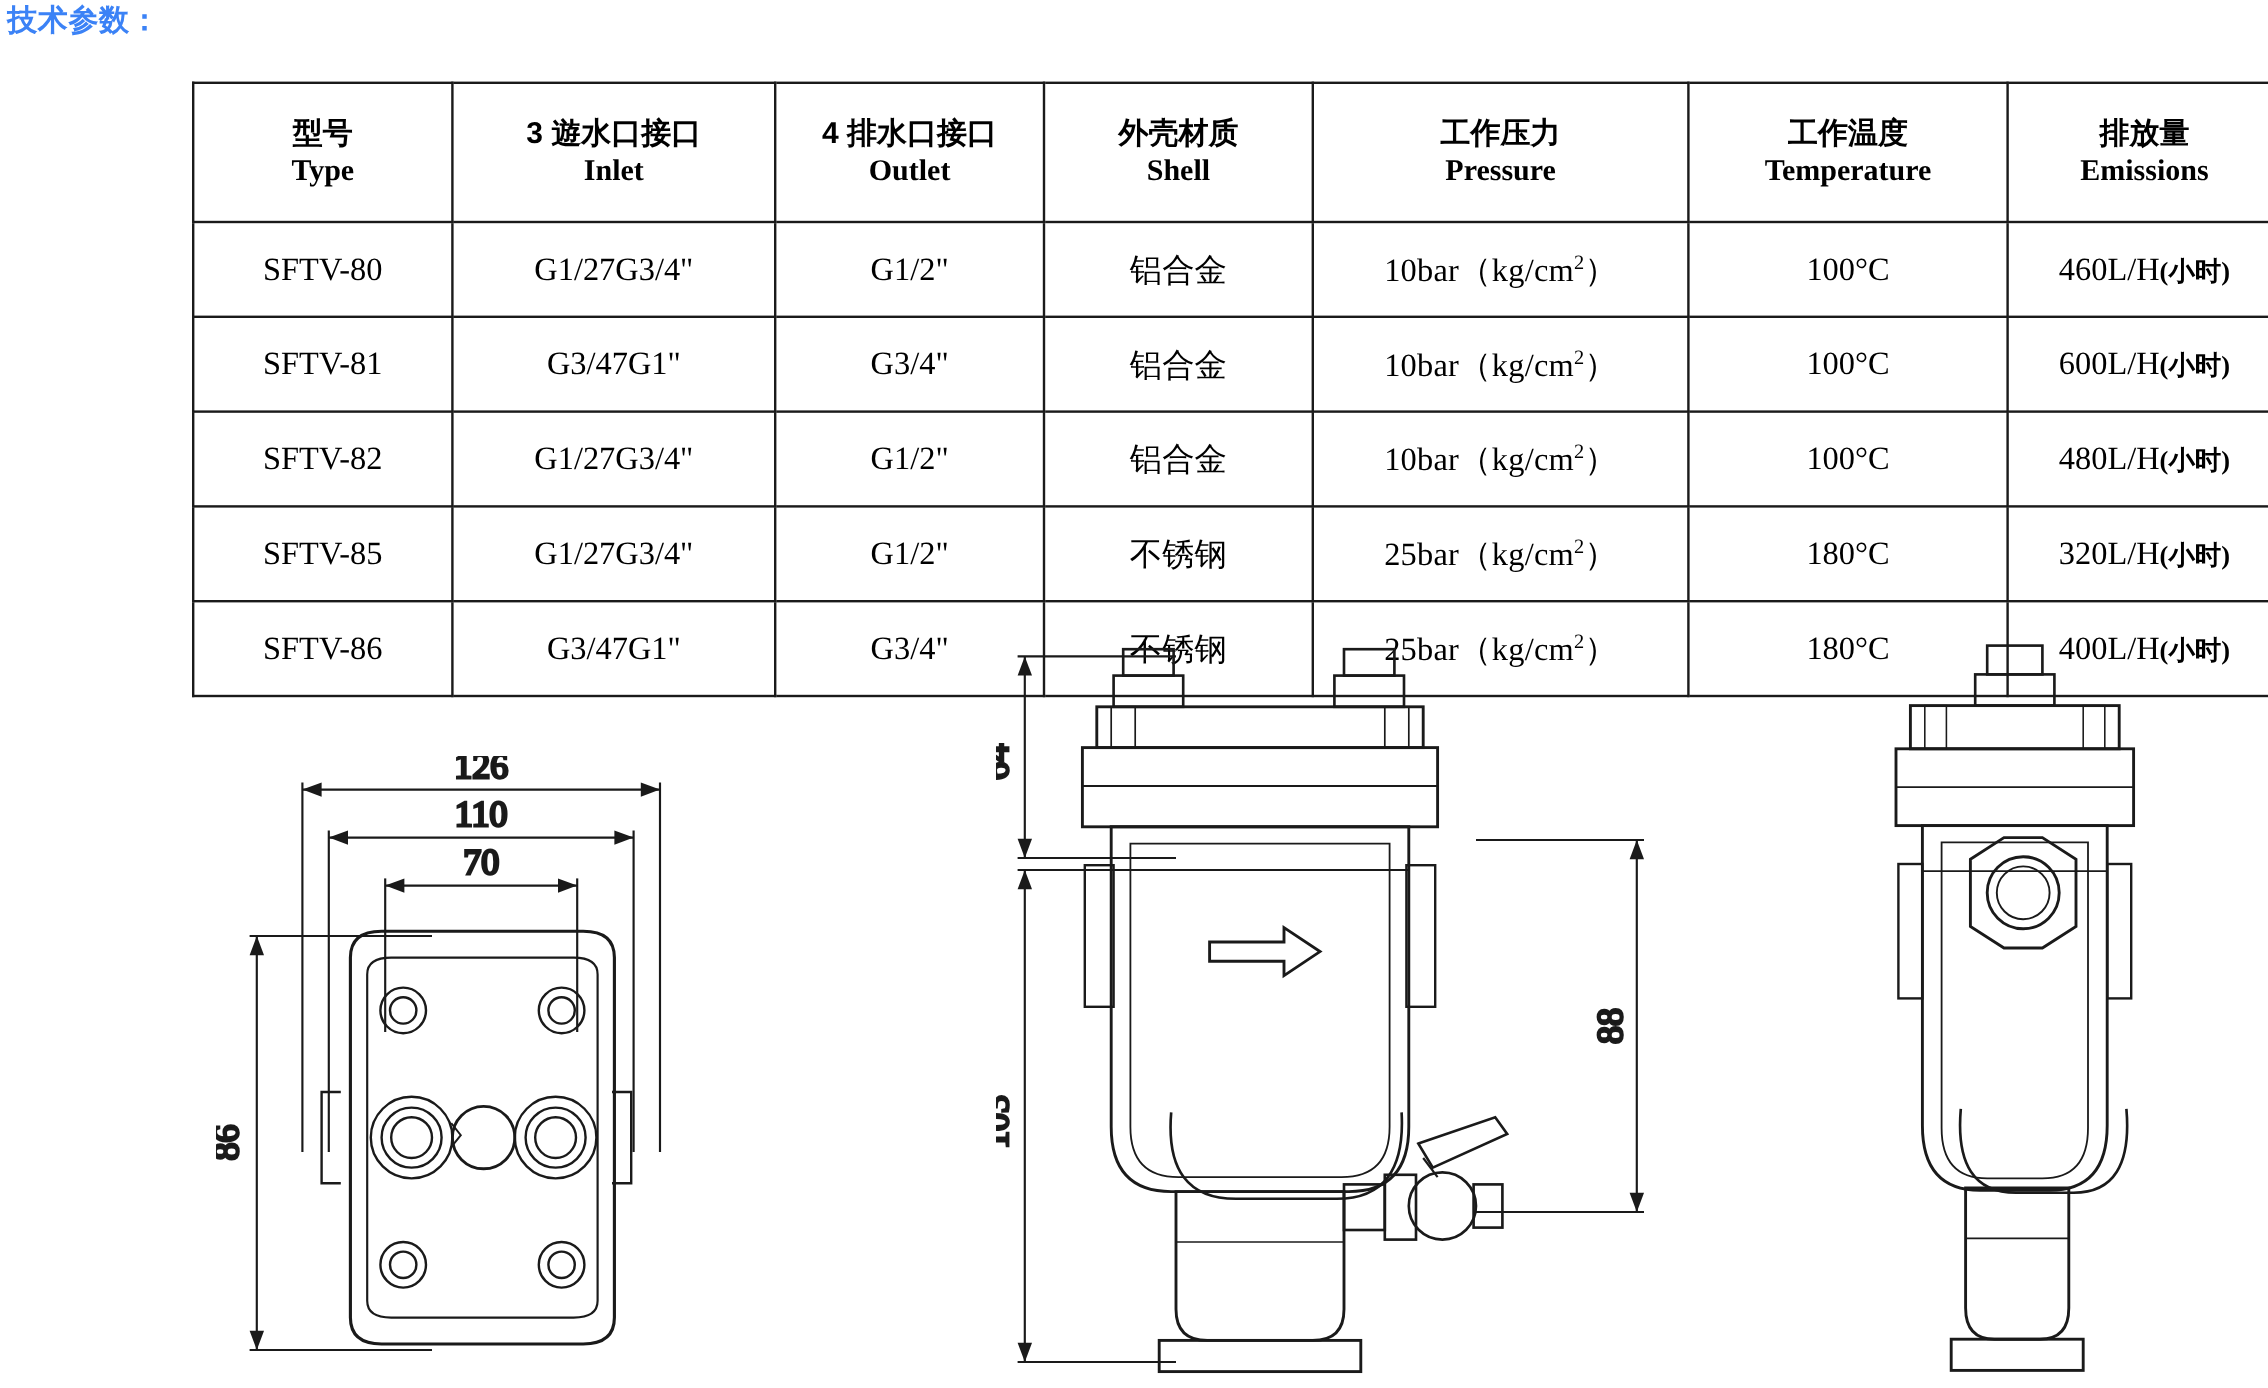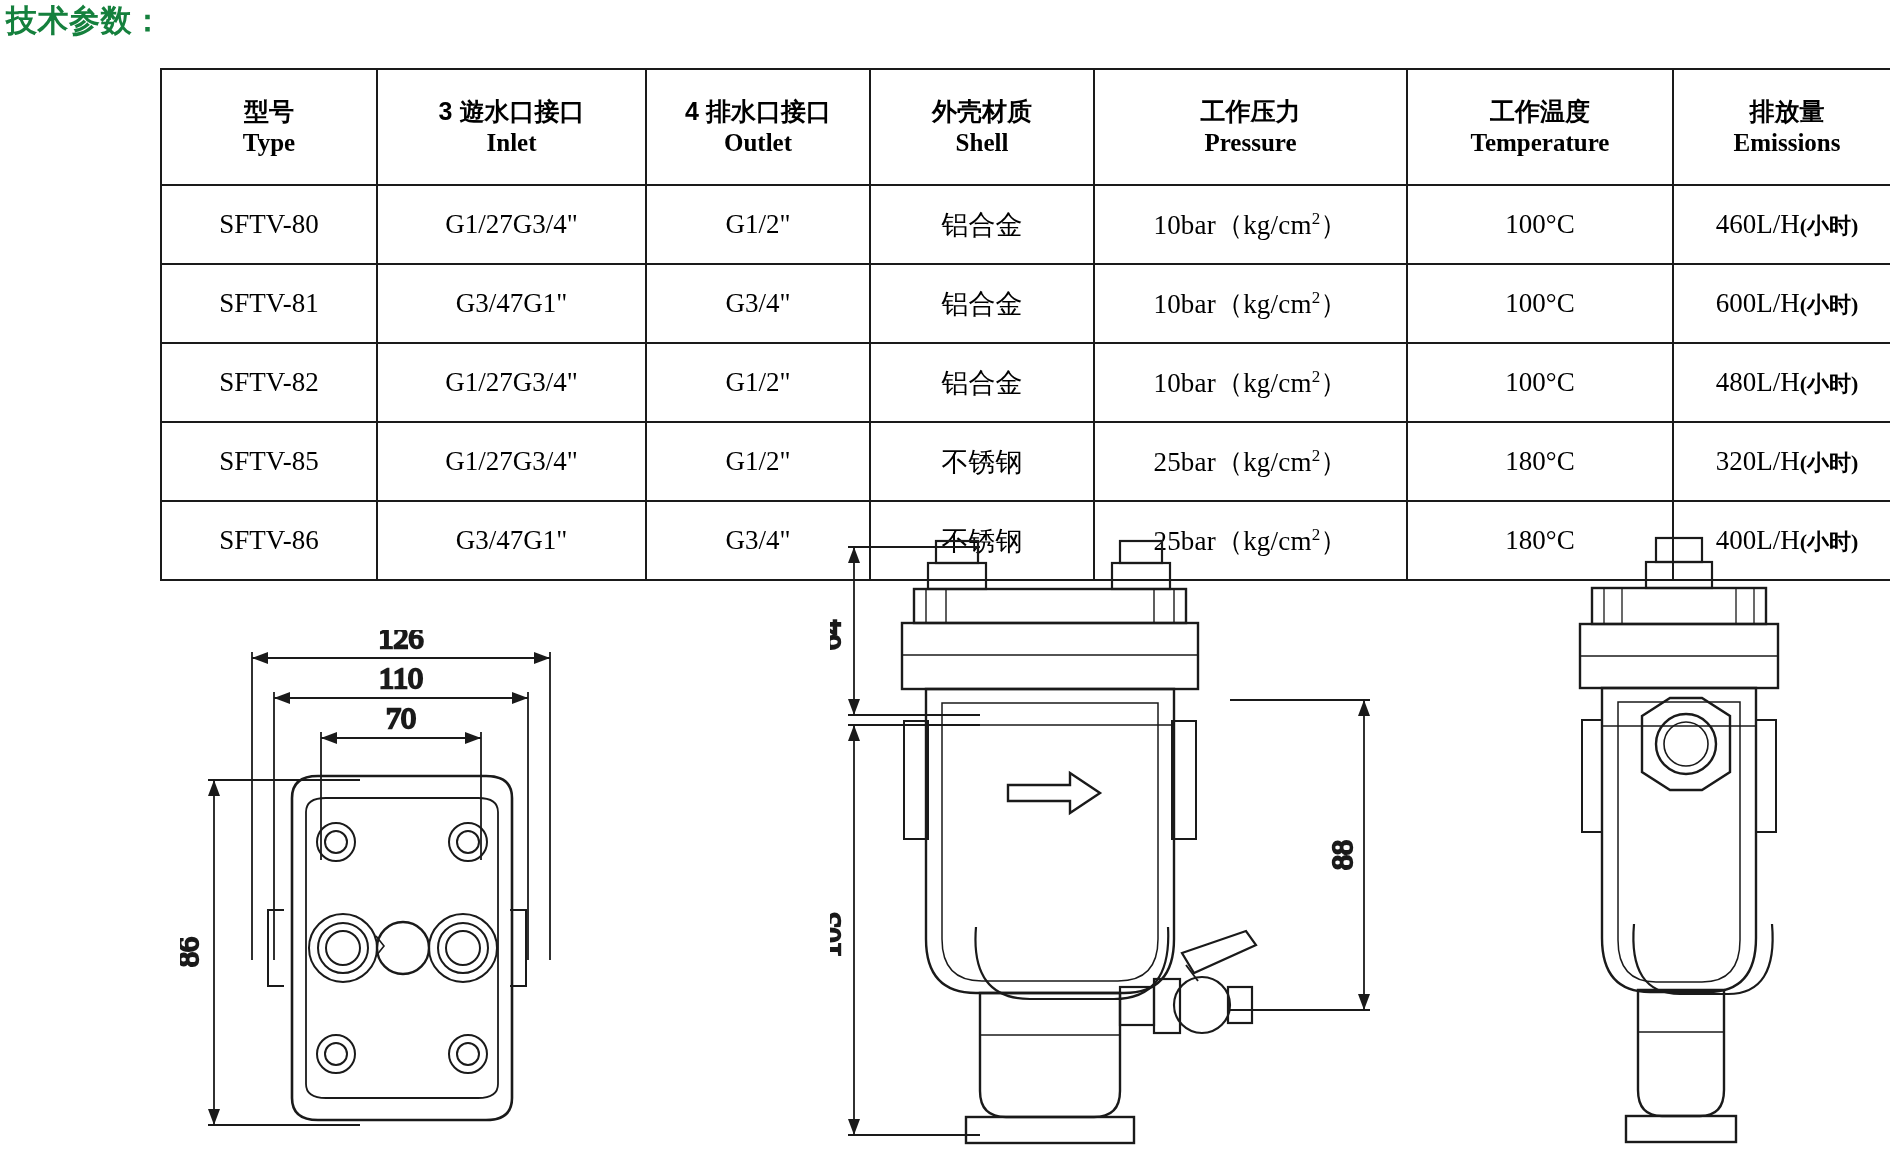--- a/index.html
+++ b/index.html
@@ -16,23 +16,23 @@
     overflow: hidden;
   }
 
   
   .page-heading {
     position: absolute;
     left: 6px;
     top: 0px;
     font-family: "Liberation Sans", sans-serif;
     font-weight: bold;
-    font-size: 31px;
+    font-size: 25px;
     letter-spacing: 0.5px;
-    color: #15803d;
+    color: #3b82f6;
   }
 
   
   .spec-table-wrap {
     position: absolute;
     left: 160px;
     top: 68px;
     width: 1726px;
   }
   table.spec {

